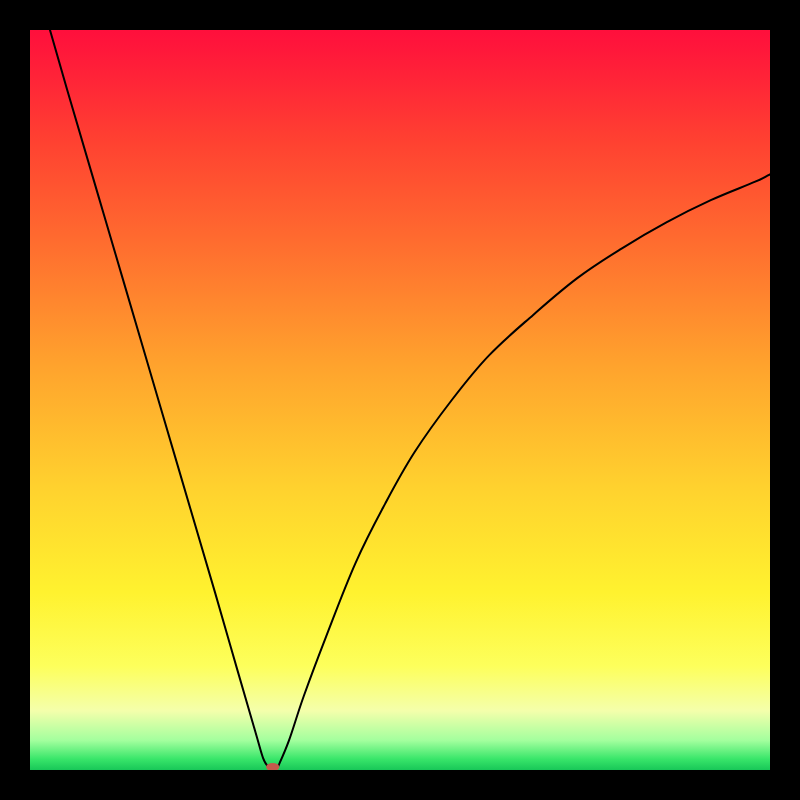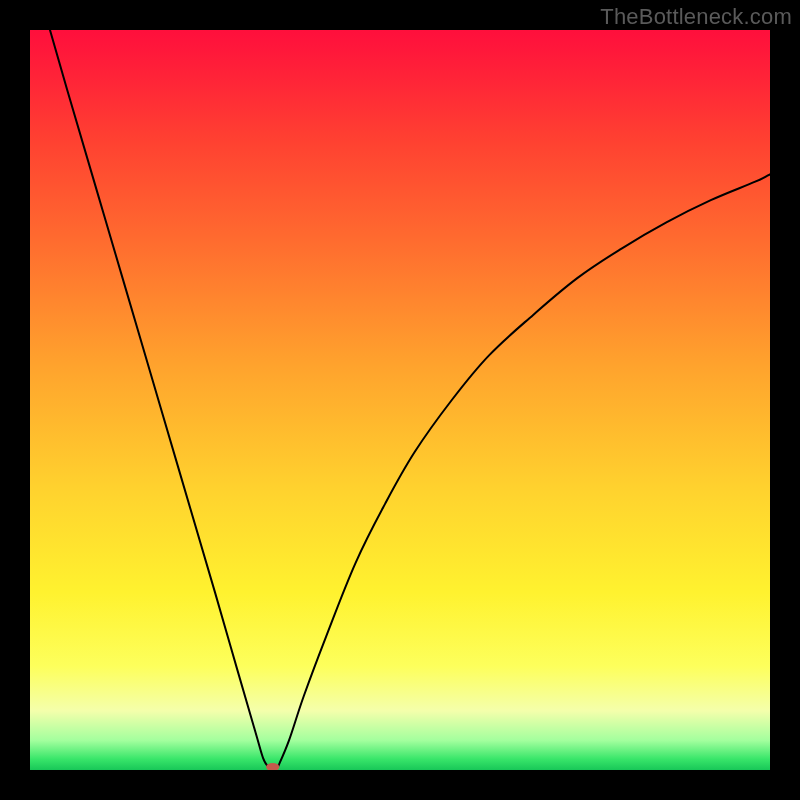--- a/index.html
+++ b/index.html
@@ -64,14 +64,13 @@
 <div class="frame">
 
   <div class="plot-area">
     <svg id="plot-svg" class="plot-svg" viewBox="0 0 740 740" preserveAspectRatio="none">
       <path id="left-path" fill="none" stroke="#000000" stroke-width="2" stroke-linecap="round" stroke-linejoin="round" d="M 19.98 0.00 C 23.04 10.66, 27.28 25.90, 37.00 59.20 C 46.72 92.50, 60.68 139.71, 74.00 185.00 C 87.32 230.29, 97.68 265.51, 111.00 310.80 C 124.32 356.09, 134.68 391.31, 148.00 436.60 C 161.32 481.89, 174.34 525.90, 185.00 562.40 C 195.66 598.90, 199.87 614.05, 207.20 639.36 C 214.53 664.67, 221.04 687.02, 225.70 703.00 C 230.36 718.98, 230.84 722.03, 233.10 728.16 C 235.36 734.29, 237.35 735.44, 238.28 737.04"></path>
       <path id="right-path" fill="none" stroke="#000000" stroke-width="2" stroke-linecap="round" stroke-linejoin="round" d="M 247.90 737.04 C 249.90 732.24, 254.34 723.19, 259.00 710.40 C 263.66 697.61, 267.14 684.65, 273.80 666.00 C 280.46 647.35, 286.68 630.78, 296.00 606.80 C 305.32 582.82, 314.94 556.78, 325.60 532.80 C 336.26 508.82, 344.54 493.58, 355.20 473.60 C 365.86 453.62, 372.81 440.45, 384.80 421.80 C 396.79 403.15, 408.48 387.32, 421.80 370.00 C 435.12 352.68, 444.15 340.92, 458.80 325.60 C 473.45 310.28, 487.22 298.89, 503.20 284.90 C 519.18 270.91, 531.62 259.89, 547.60 247.90 C 563.58 235.91, 576.02 228.29, 592.00 218.30 C 607.98 208.31, 620.42 201.06, 636.40 192.40 C 652.38 183.74, 664.82 177.53, 680.80 170.20 C 696.78 162.87, 714.54 156.36, 725.20 151.70 C 735.86 147.04, 737.34 145.63, 740.00 144.30"></path>
       <ellipse id="vertex-marker" fill="#c45a4c" cx="242.72" cy="737.04" rx="6.66" ry="4.07"></ellipse>
     </svg>
   </div>
 
-  <div class="watermark">TheBottleneck.com</div>
 </div>
 
 </body></html>

